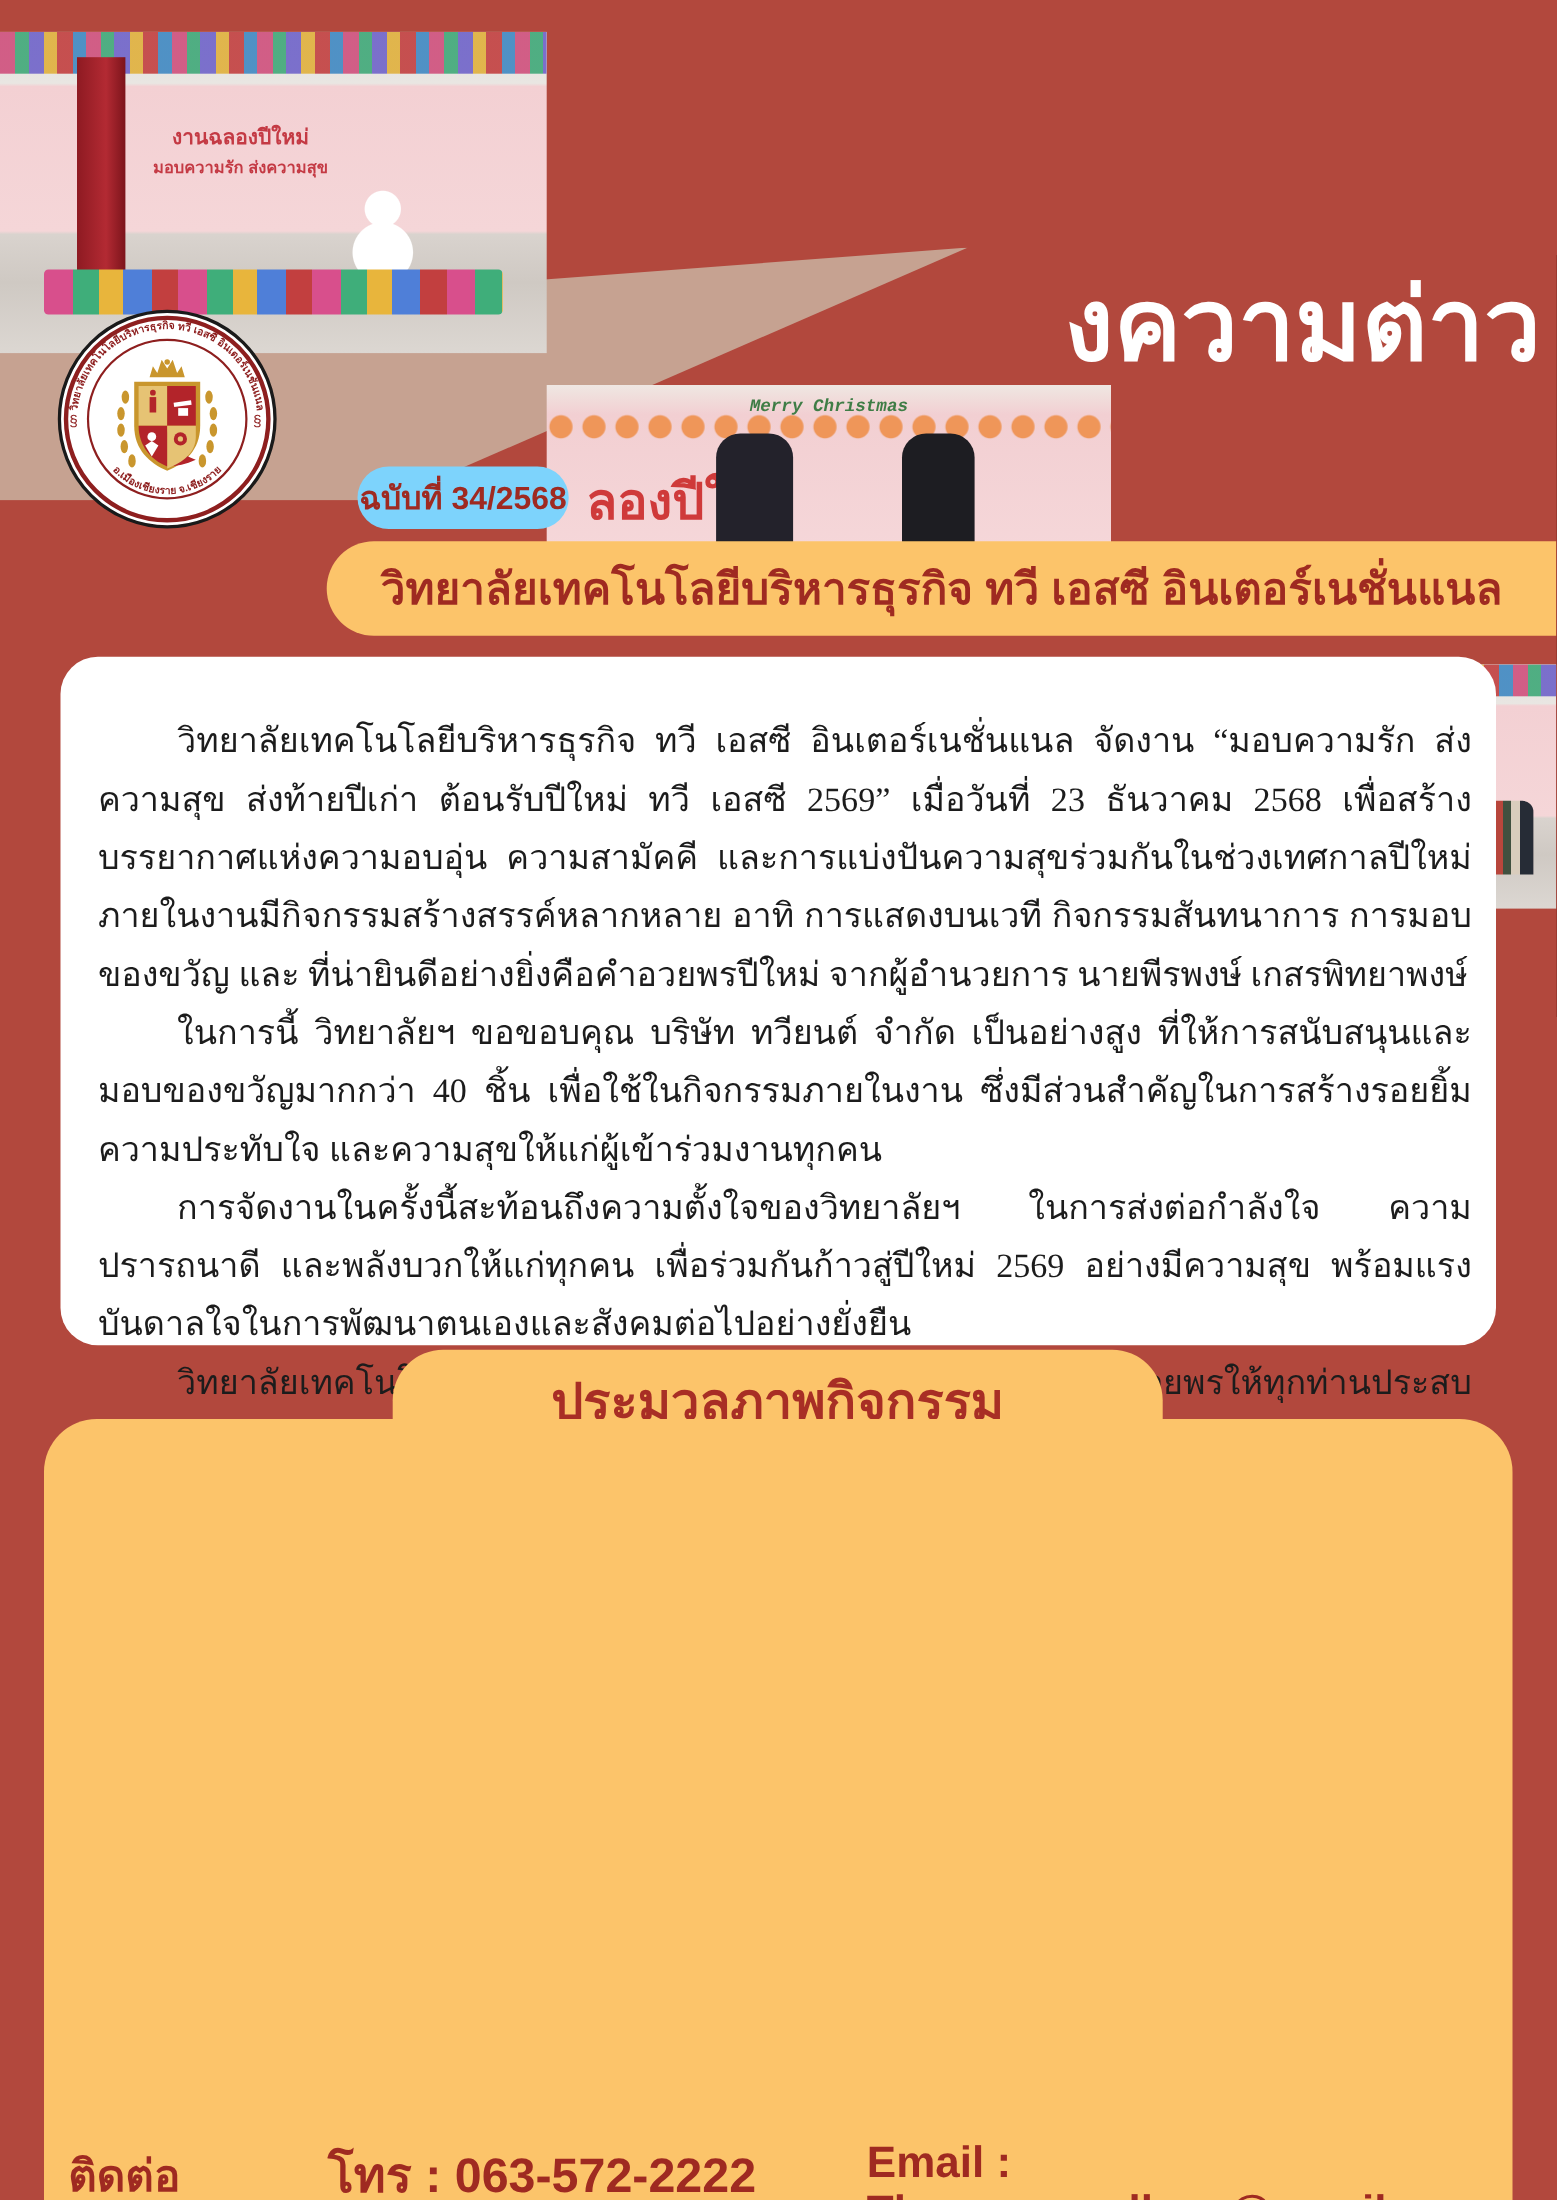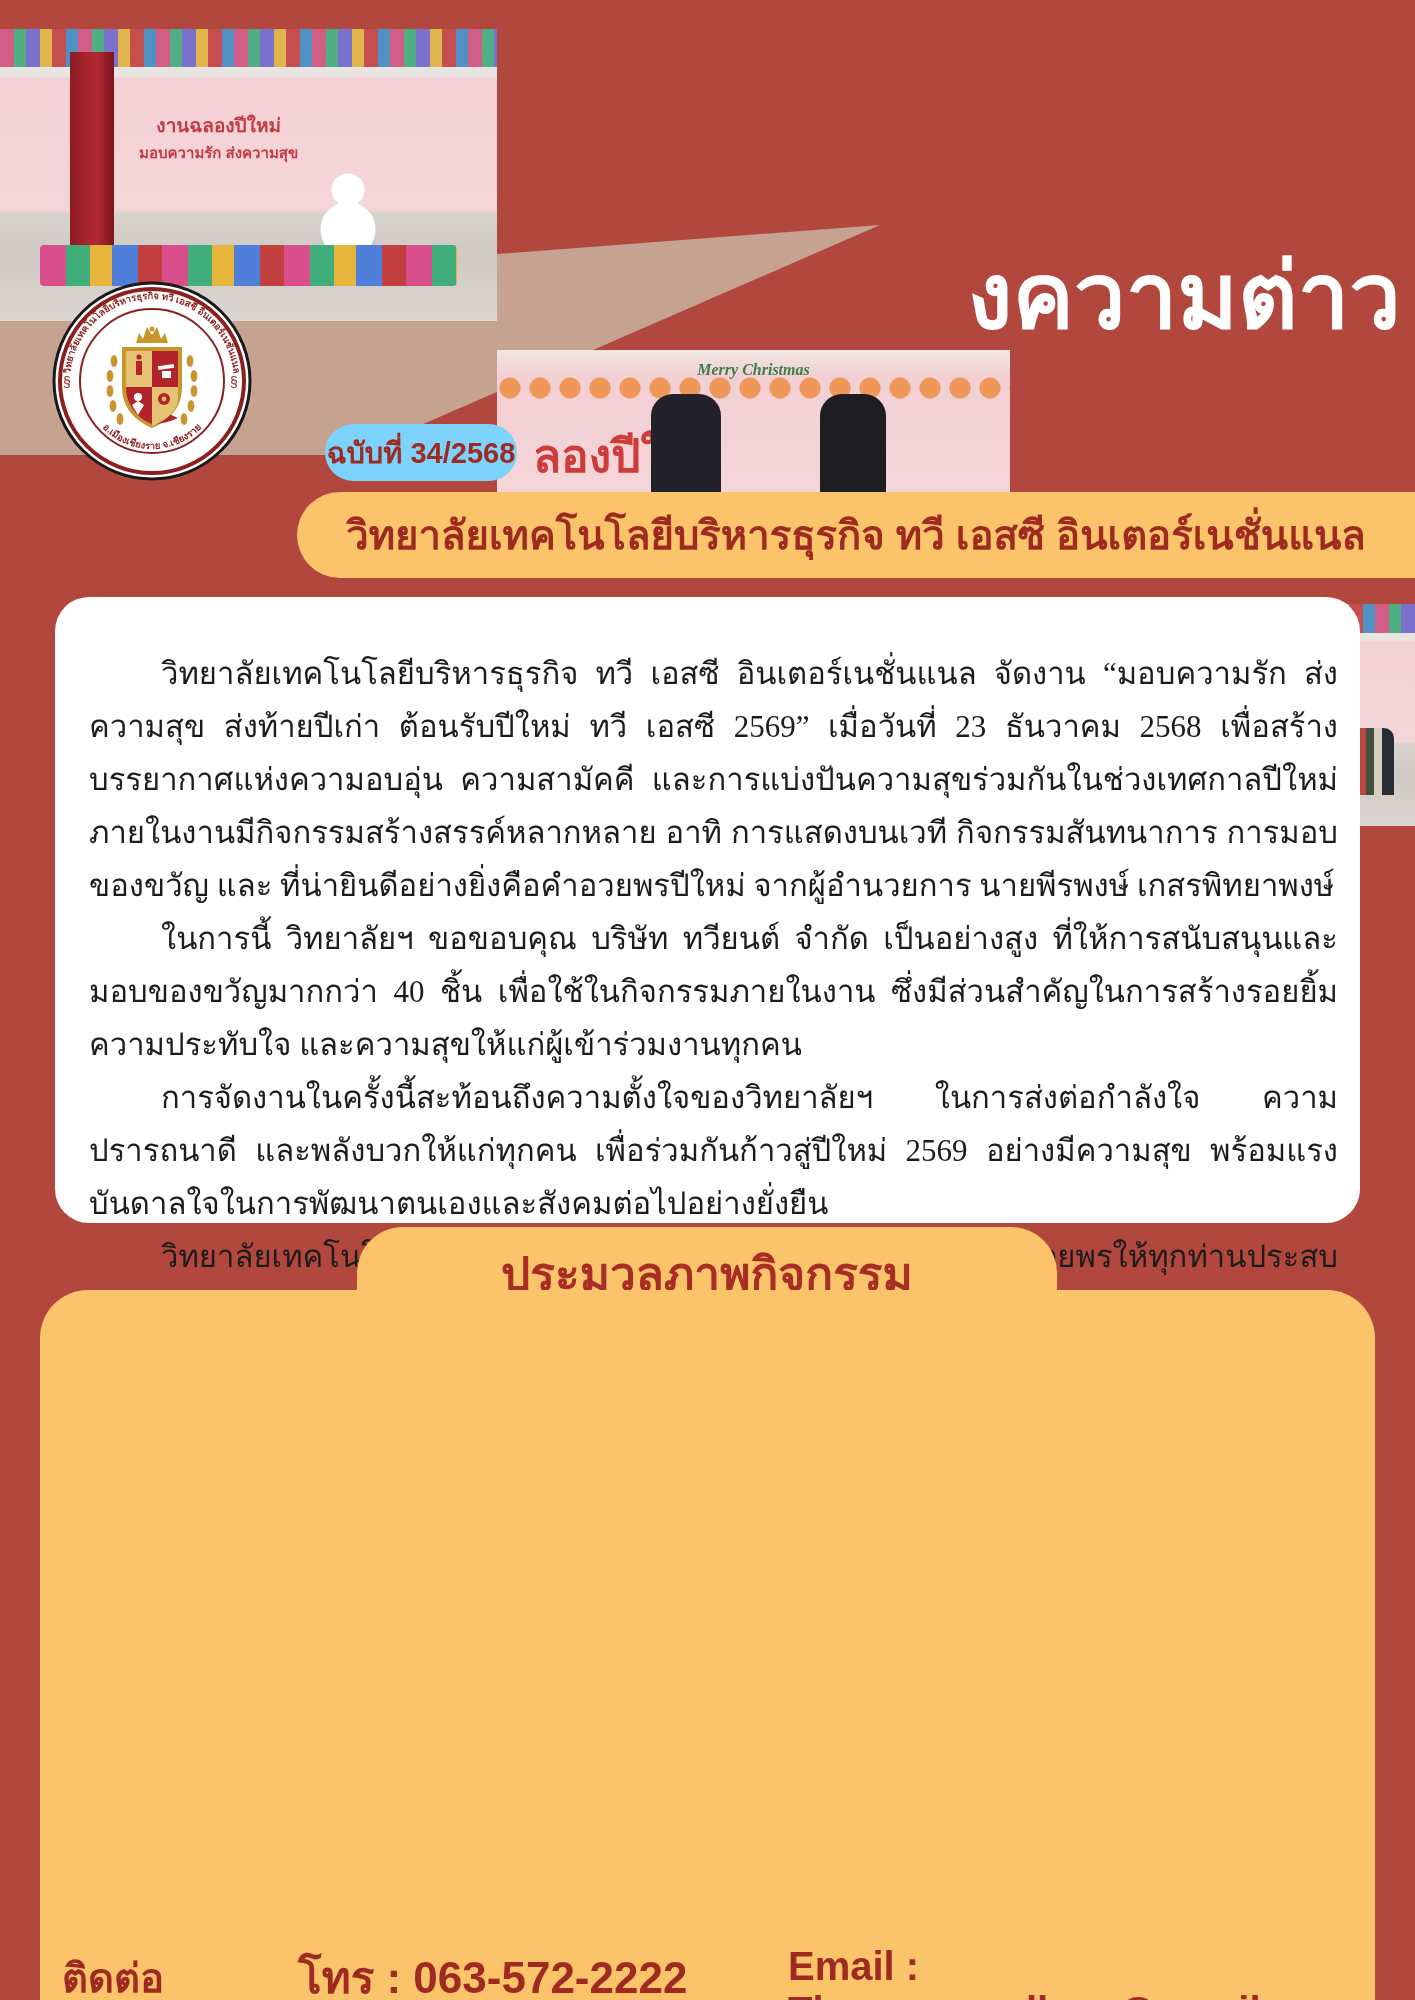--- a/index.html
+++ b/index.html
@@ -62,21 +62,21 @@
             background-size:30px 26px;}
   .curtain{position:absolute;top:8%;width:9%;height:72%;
            background:linear-gradient(90deg,#8e1a22,#b32a33 60%,#7c141b);}
   .curtain.left{left:0;}
   .banner-text{position:absolute;left:50%;top:24%;transform:translateX(-50%);text-align:center;
                color:#c43a44;font-weight:800;line-height:1.6;white-space:nowrap;}
   .banner-text .l1{font-size:19px;display:block;}
   .banner-text .l2{font-size:15px;display:block;}
   .bigred{position:absolute;left:7%;top:34%;font-size:46px;font-weight:800;color:#cf3a3a;line-height:1.3;}
   .script{position:absolute;left:50%;top:5%;transform:translateX(-50%);font-size:16px;font-style:italic;
-          font-weight:700;color:#3f7d46;font-family:Liberation Serif, serif;}
+          font-weight:700;color:#3f7d46;font-family:Liberation Mono, monospace;}
   .people{position:absolute;left:6%;right:6%;bottom:14%;height:30%;border-radius:10px 10px 0 0;
           background:repeating-linear-gradient(90deg,#33303a 0 12px,#6e3b36 12px 20px,#b8463c 20px 34px,
                                                #40503f 34px 42px,#d9cdbd 42px 50px,#262c36 50px 62px);}
   .fig{position:absolute;bottom:14%;width:46px;height:120px;border-radius:22px 22px 0 0;background:#2b2b33;}
   .snowman{position:absolute;width:60px;height:86px;
            background:radial-gradient(circle at 50% 22%,#ffffff 16px,rgba(0,0,0,0) 17px),
                       radial-gradient(circle at 50% 68%,#ffffff 27px,rgba(0,0,0,0) 28px);}
   .gift-row{position:absolute;bottom:12%;left:8%;right:8%;height:14%;border-radius:4px;
             background:repeating-linear-gradient(90deg,#d84f8c 0 26px,#3fae7a 26px 50px,#e8b53c 50px 72px,
                                                  #4f7fd8 72px 98px,#c23f3f 98px 122px);}

